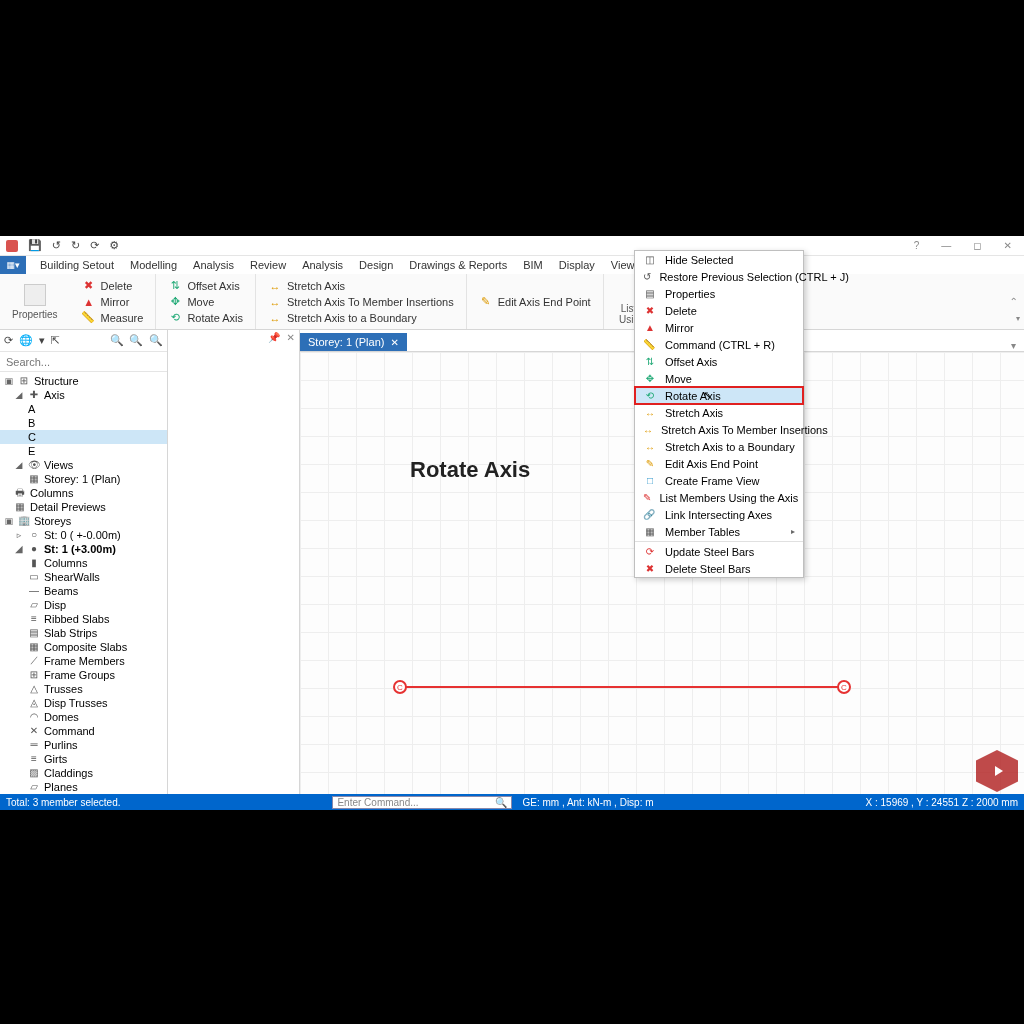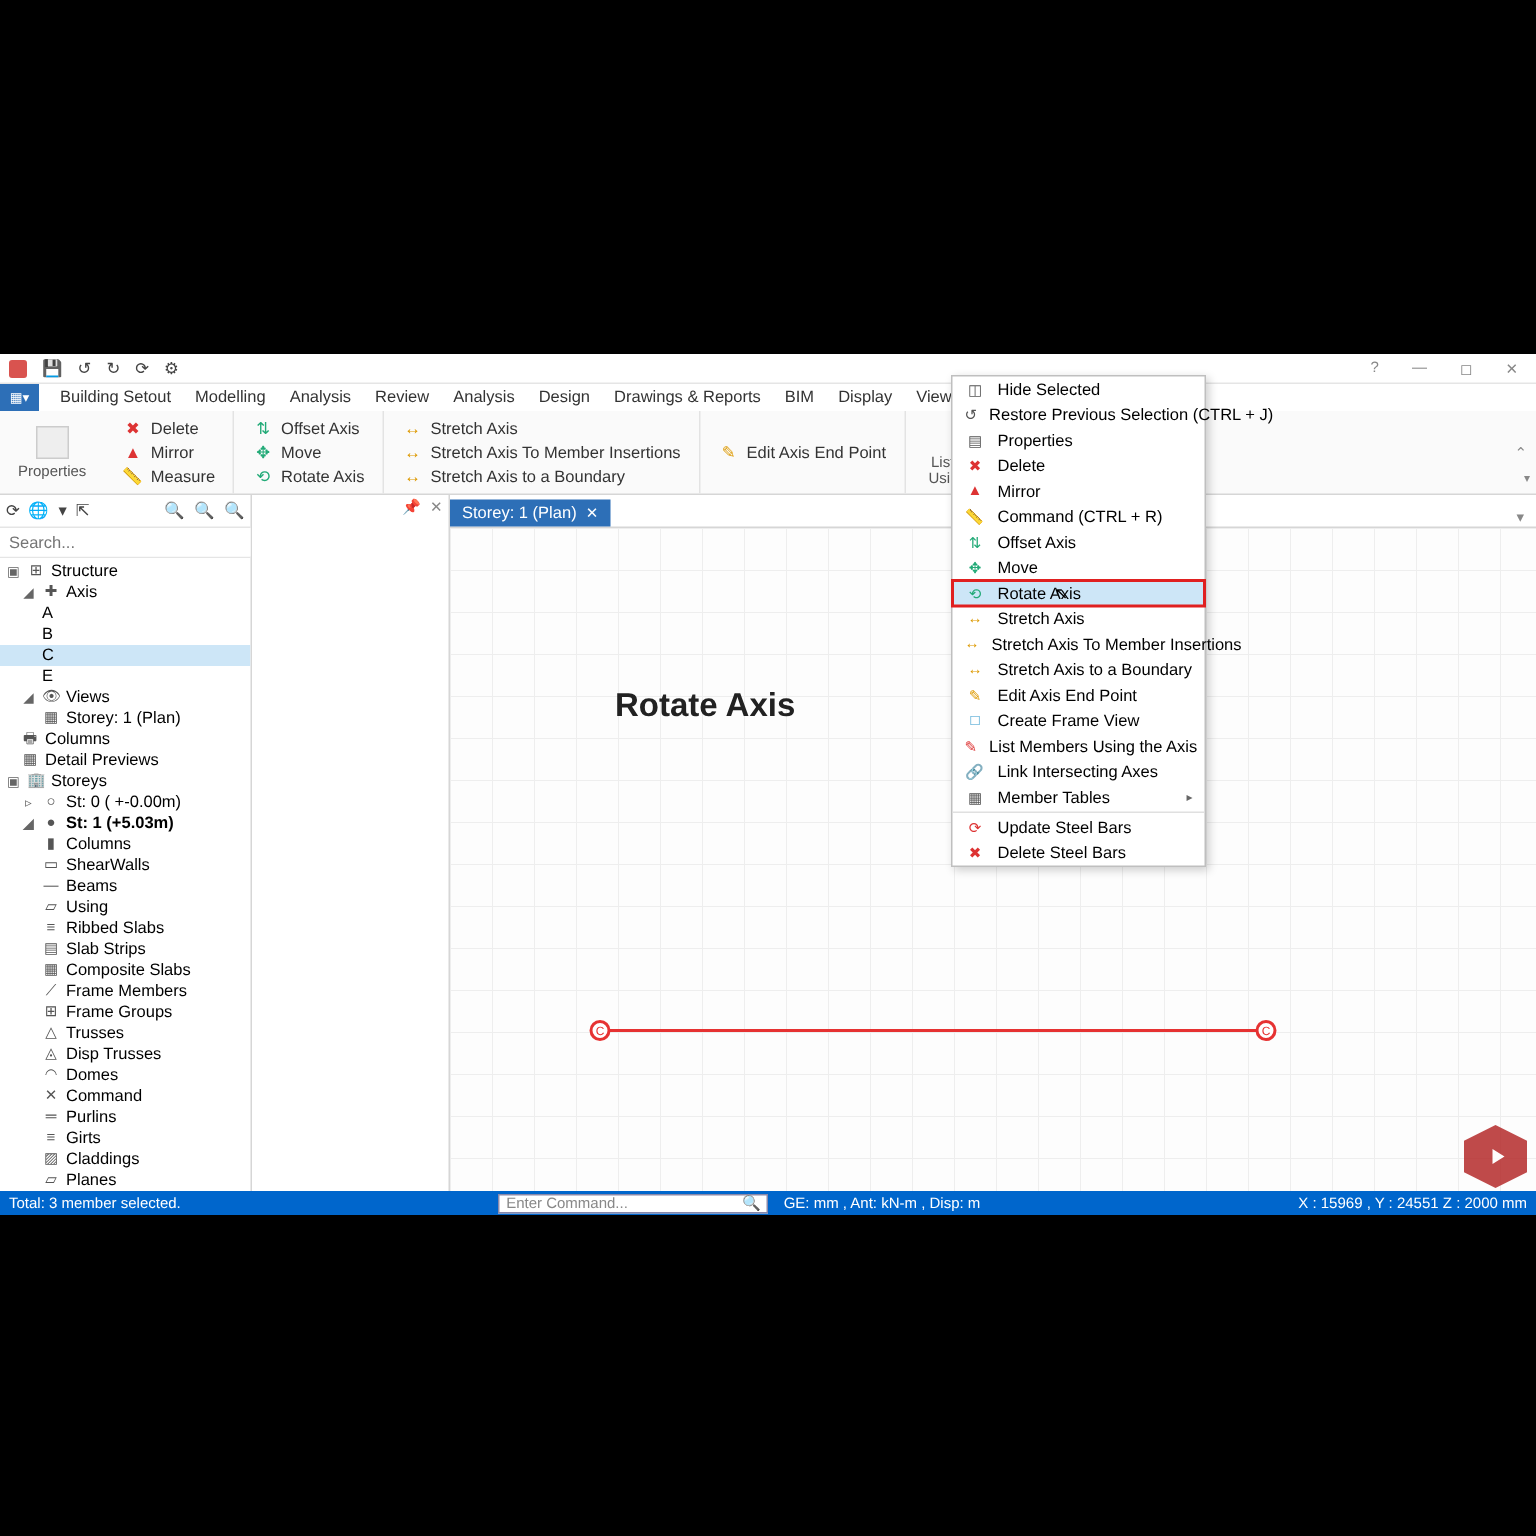--- a/index.html
+++ b/index.html
@@ -245,37 +245,37 @@
             <span>Storeys</span>
           </div>
         <div class="node i1">
             <span class="tw">▹</span>
             <span class="ic">○</span>
             <span>St: 0 ( +-0.00m)</span>
           </div>
         <div class="node i1 bold">
             <span class="tw">◢</span>
             <span class="ic">●</span>
-            <span>St: 1 (+5.03m)</span>
+            <span>St: 1 (+3.00m)</span>
           </div>
         <div class="node i2">
             <span class="ic">▮</span>
             <span>Columns</span>
           </div>
         <div class="node i2">
             <span class="ic">▭</span>
             <span>ShearWalls</span>
           </div>
         <div class="node i2">
             <span class="ic">—</span>
             <span>Beams</span>
           </div>
         <div class="node i2">
             <span class="ic">▱</span>
-            <span>Using</span>
+            <span>Disp</span>
           </div>
         <div class="node i2">
             <span class="ic">≡</span>
             <span>Ribbed Slabs</span>
           </div>
         <div class="node i2">
             <span class="ic">▤</span>
             <span>Slab Strips</span>
           </div>
         <div class="node i2">

